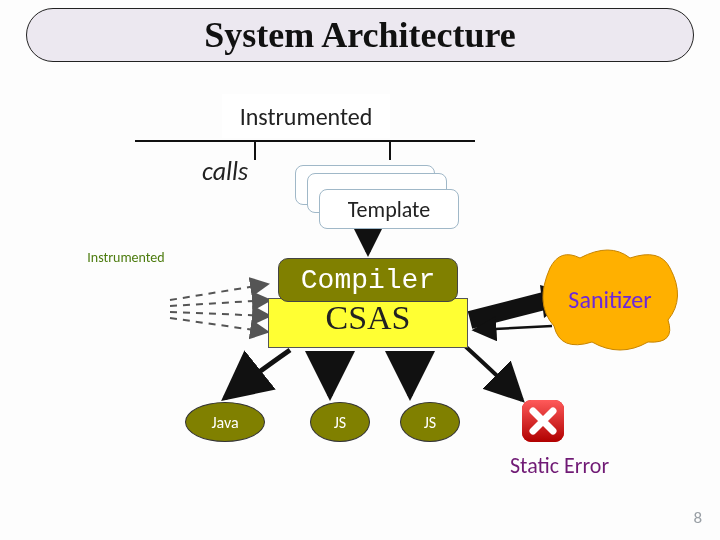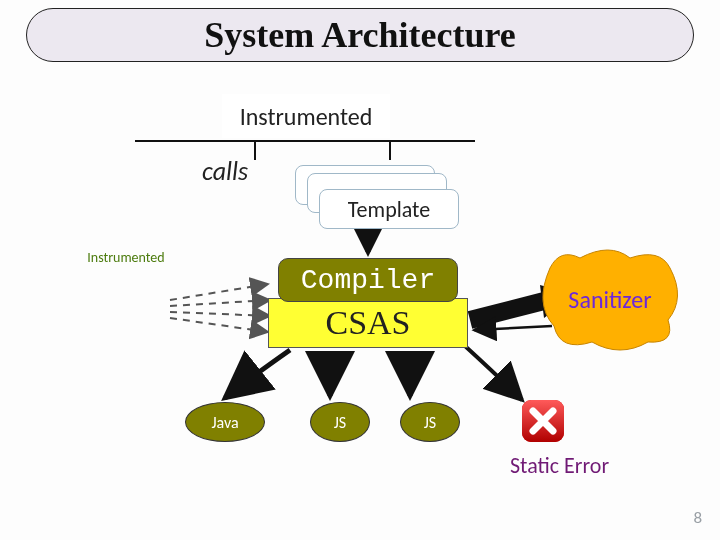--- a/index.html
+++ b/index.html
@@ -108,21 +108,21 @@
     color: #fff;
     position: relative;
     z-index: 2;
   }
   .csas-box {
     width: 200px;
     height: 50px;
     margin-top: -4px;
     background: #ffff33;
     border: 1.5px solid #555;
-    display:flex; align-items:center; justify-content:center;
+    display:flex; justify-content:center;
     font-family: "Times New Roman", serif;
     font-size: 34px;
     color: #222;
     position: relative;
     z-index: 1;
   }
 
   .sanitizer-badge {
     position: absolute;
     left: 540px;

